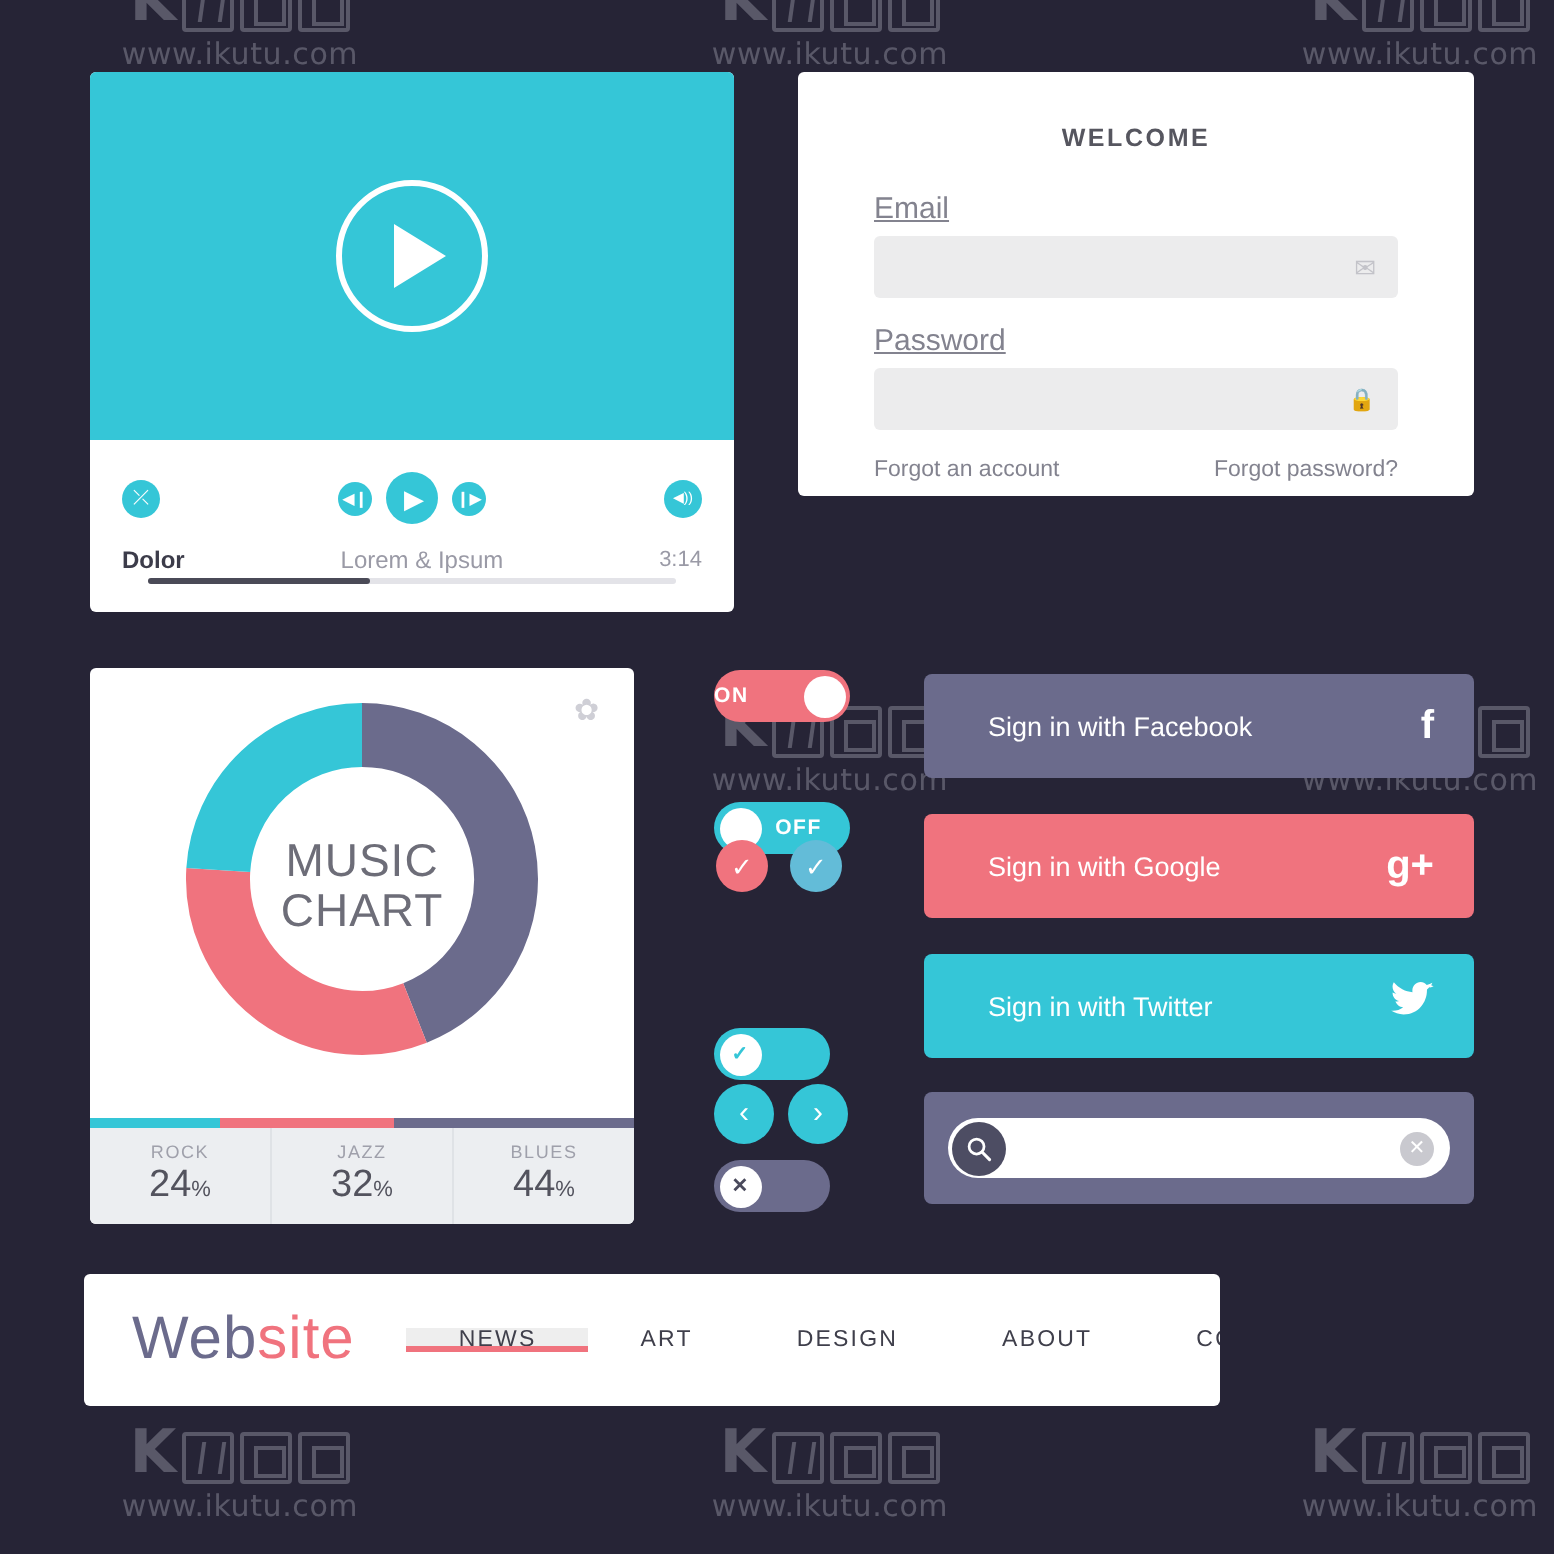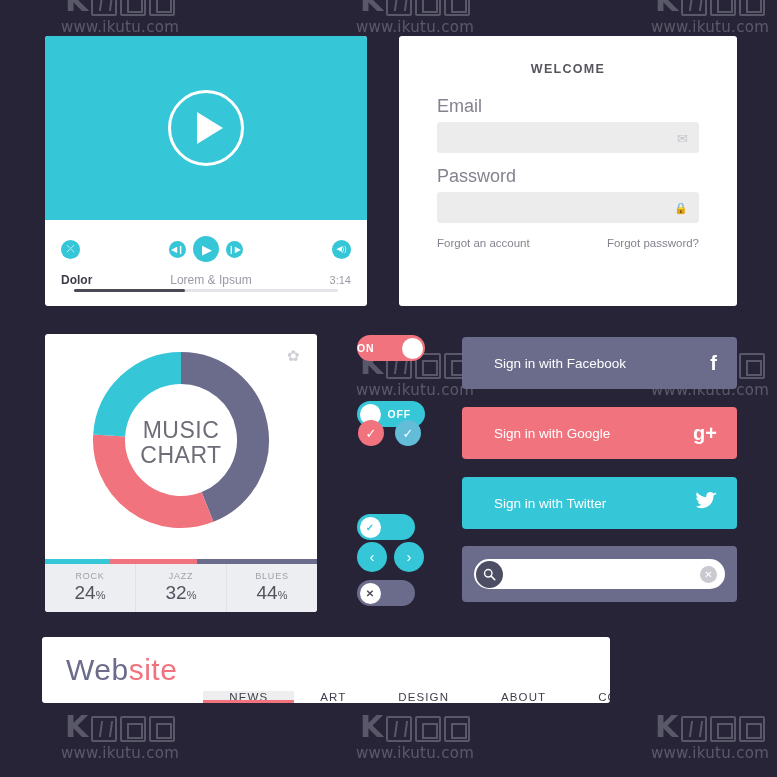--- a/index.html
+++ b/index.html
@@ -88,26 +88,26 @@
   .meta-title { font-size: 12px; font-weight: bold; color: #3c3c4a; }
   .meta-sub { font-size: 12px; color: #9a9aa6; }
   .meta-time { font-size: 11px; color: #9a9aa6; }
   .prog-track {
     position: absolute; left: 29px; right: 29px; bottom: 14px;
     height: 3px; background: #e3e3e8; border-radius: 2px;
   }
   .prog-fill { height: 100%; background: #4a4a57; border-radius: 2px; }
 
   
-  #login { left: 399px; top: 36px; width: 338px; height: 270px; padding: 26px 38px 4px; }
+  #login { left: 399px; top: 36px; width: 338px; height: 212px; padding: 26px 38px 4px; }
   .welcome {
     text-align: center; font-size: 12.5px; font-weight: bold;
     letter-spacing: 1.3px; color: #56565f; margin-bottom: 20px;
   }
-  .field-label { font-size: 18px; color: #83838f; margin-bottom: 5px; }
+  .field-label { font-size: 15px; color: #83838f; margin-bottom: 5px; text-decoration: underline; }
   .field-box {
     position: relative; height: 31px; background: #ececed;
     border-radius: 3px; margin-bottom: 13px;
   }
   .field-ic {
     position: absolute; right: 11px; top: 50%; transform: translateY(-50%);
     color: #c3c3c9; font-size: 13px;
   }
   .signin-btn {
     height: 34px; background: #35c6d7; border-radius: 3px; border: 0;
@@ -227,21 +227,21 @@
   #navbar {
     left: 42px; top: 637px; width: 568px; height: 66px;
     display: flex; align-items: stretch; overflow: hidden;
   }
   .logo {
     display: flex; align-items: center; padding-left: 24px; padding-right: 26px;
     font-size: 30px; letter-spacing: .5px;
   }
   .logo .a { color: #6b6b8c; }
   .logo .b { color: #f0737e; }
-  .navitems { display: flex; align-items: flex-end; flex: 1; }
+  .navitems { display: flex; align-items: center; flex: 1; }
   .navitem {
     display: flex; align-items: center; justify-content: center;
     padding: 0 26px; font-size: 11.5px; letter-spacing: 1.1px;
     color: #3f3f4b; position: relative; cursor: pointer;
   }
   .navitem.active { background: #eeeeee; }
   .navitem.active::after {
     content: ""; position: absolute; left: 0; right: 0; bottom: 0;
     height: 3px; background: #f0737e;
   }

